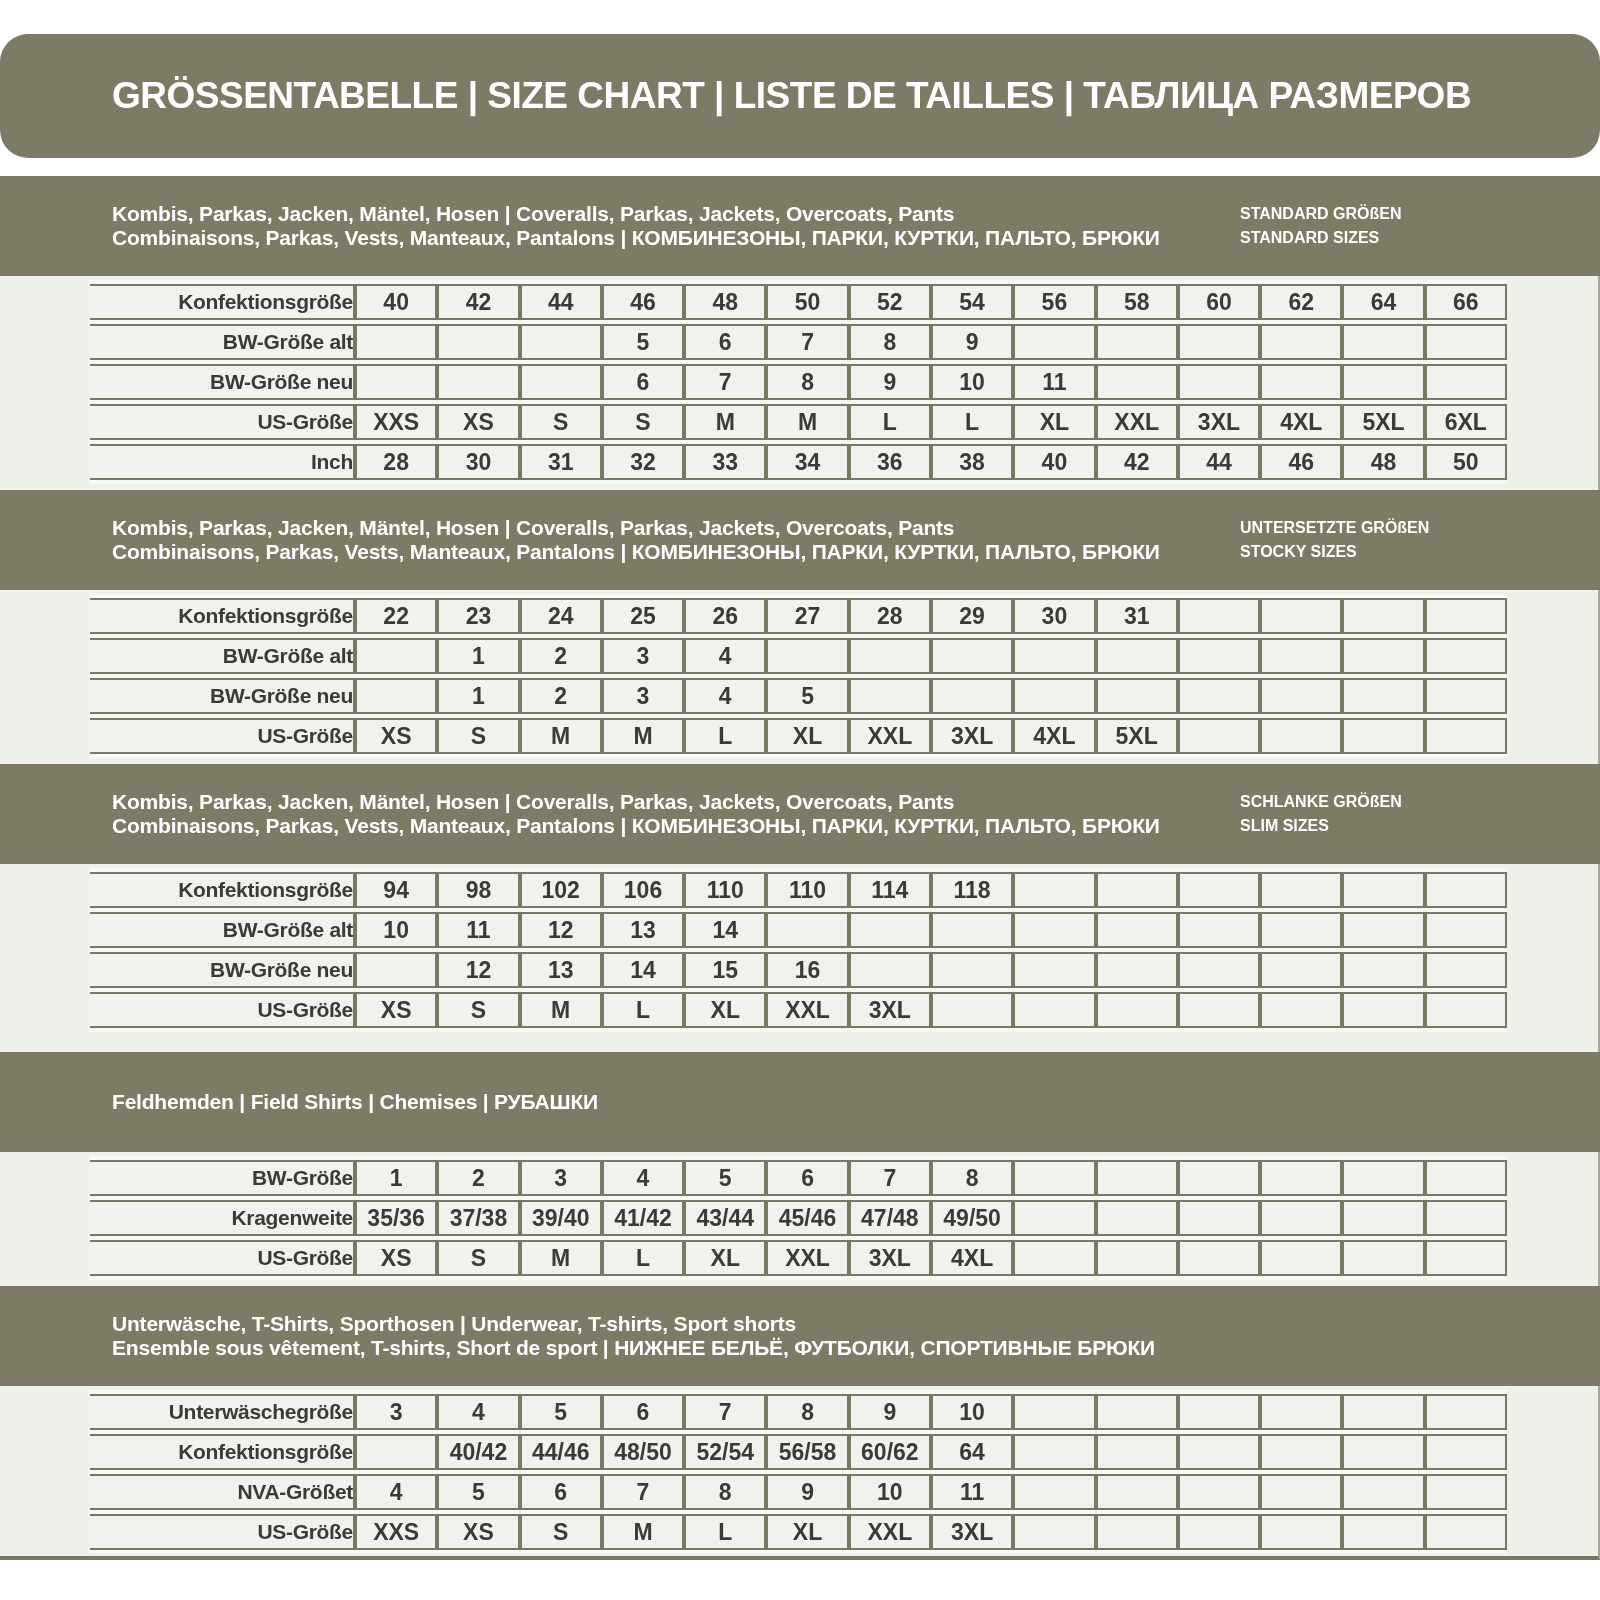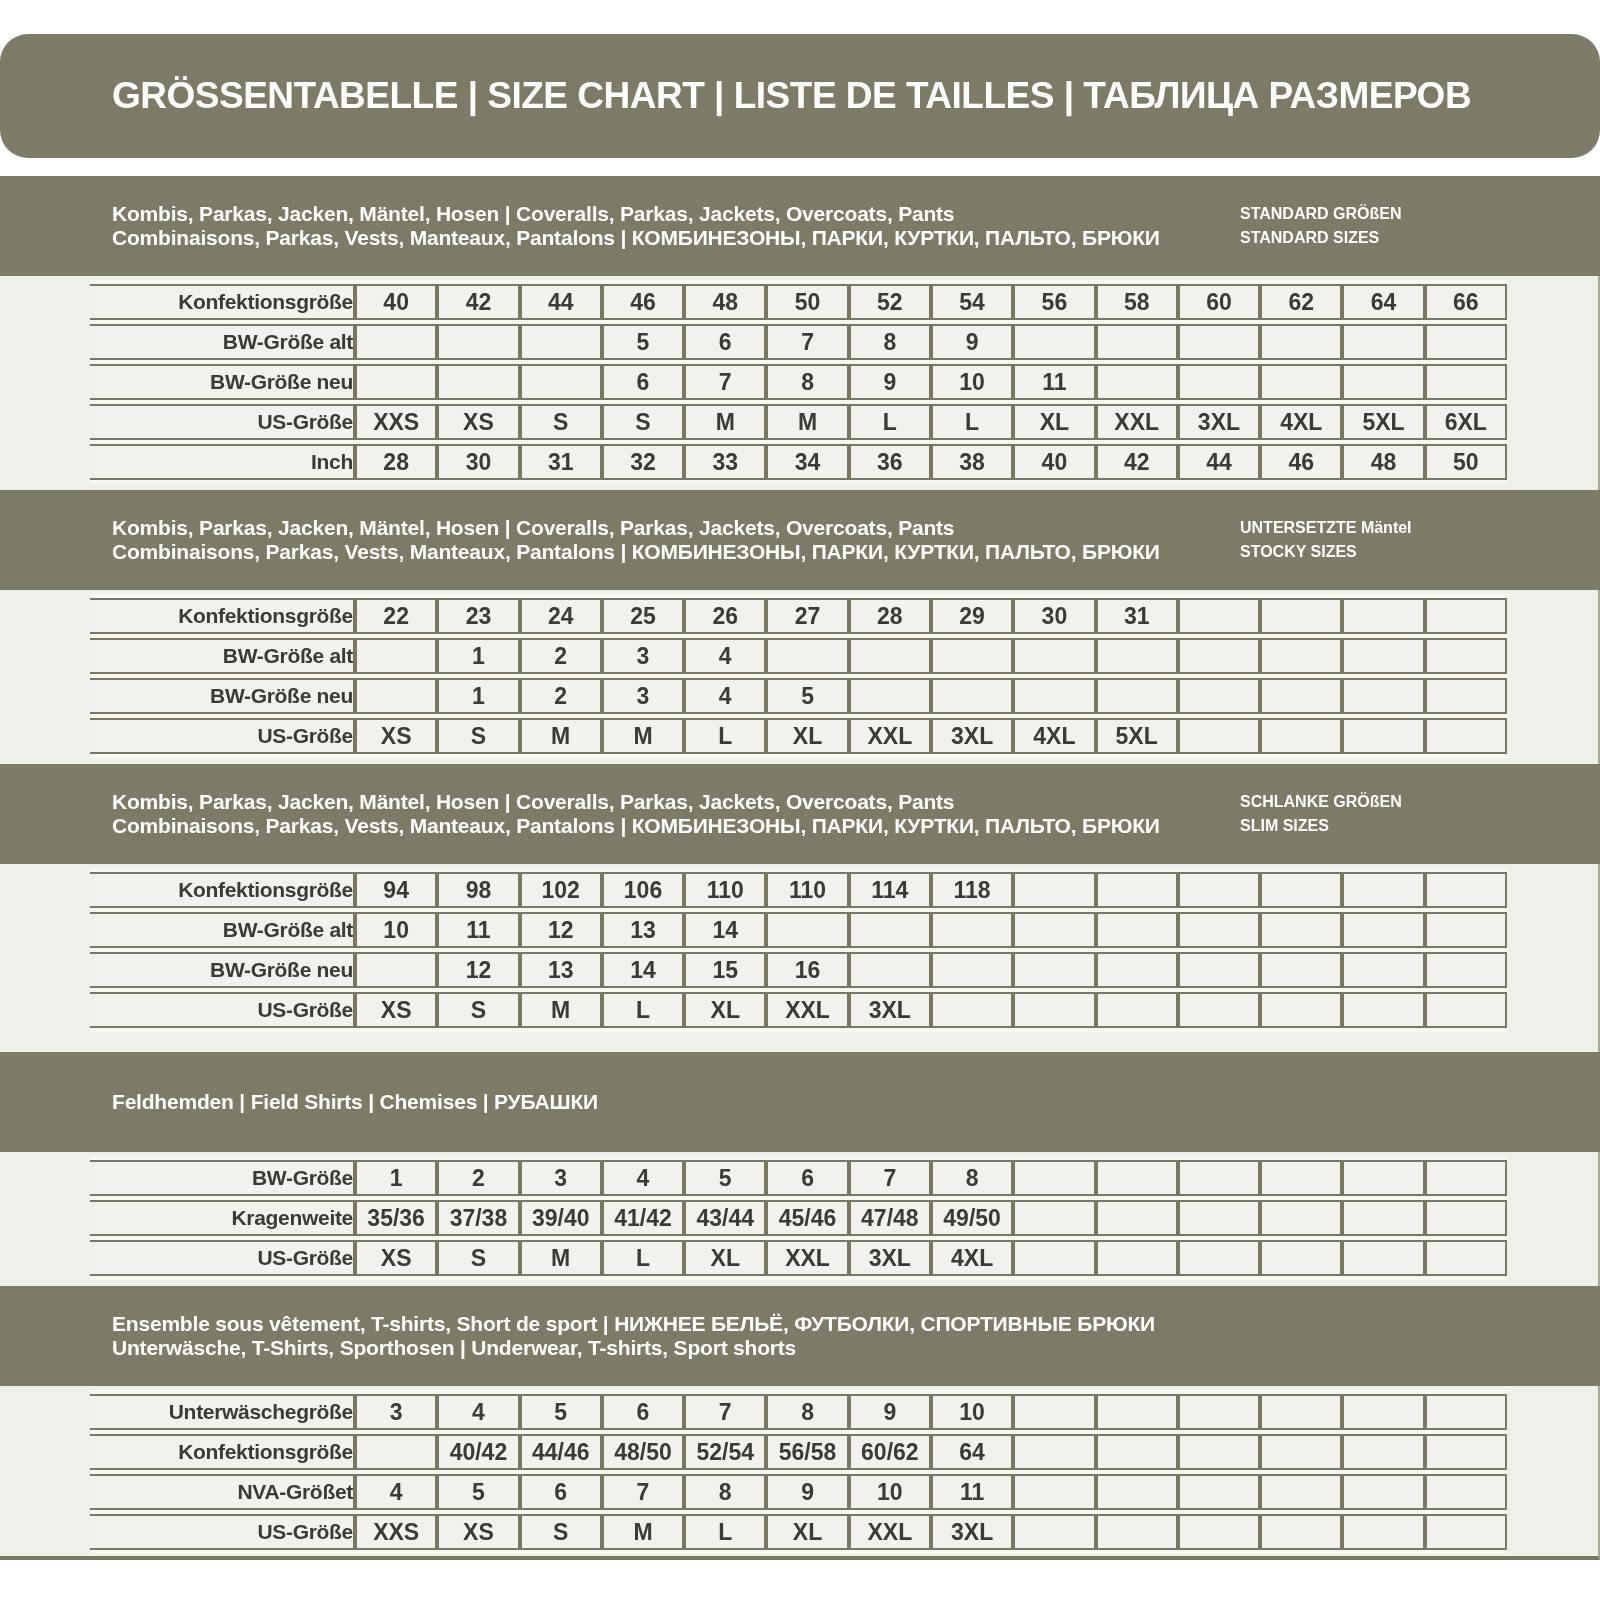--- a/index.html
+++ b/index.html
@@ -227,21 +227,21 @@
               </tr>
             </tbody>
           </table>
         </div>
       </section>
       <section class="size-section">
         <div class="band">
           <div class="band-line">Kombis, Parkas, Jacken, Mäntel, Hosen | Coveralls, Parkas, Jackets, Overcoats, Pants</div>
           <div class="band-line">Combinaisons, Parkas, Vests, Manteaux, Pantalons | КОМБИНЕЗОНЫ, ПАРКИ, КУРТКИ, ПАЛЬТО, БРЮКИ</div>
           <div class="band-side">
-            <div>UNTERSETZTE Mäntel</div>
+            <div>UNTERSETZTE GRÖßEN</div>
             <div>STOCKY SIZES</div>
           </div>
         </div>
         <div class="strip">
           <table class="size-table">
             <colgroup>
               <col style="width: 265px;">
               <col>
               <col>
               <col>
@@ -505,22 +505,22 @@
                 <td class="size-cell"></td>
                 <td class="size-cell"></td>
                 <td class="size-cell"></td>
               </tr>
             </tbody>
           </table>
         </div>
       </section>
       <section class="size-section">
         <div class="band">
+          <div class="band-line">Unterwäsche, T-Shirts, Sporthosen | Underwear, T-shirts, Sport shorts</div>
           <div class="band-line">Ensemble sous vêtement, T-shirts, Short de sport | НИЖНЕЕ БЕЛЬЁ, ФУТБОЛКИ, СПОРТИВНЫЕ БРЮКИ</div>
-          <div class="band-line">Unterwäsche, T-Shirts, Sporthosen | Underwear, T-shirts, Sport shorts</div>
         </div>
         <div class="strip last">
           <table class="size-table">
             <colgroup>
               <col style="width: 265px;">
               <col>
               <col>
               <col>
               <col>
               <col>

